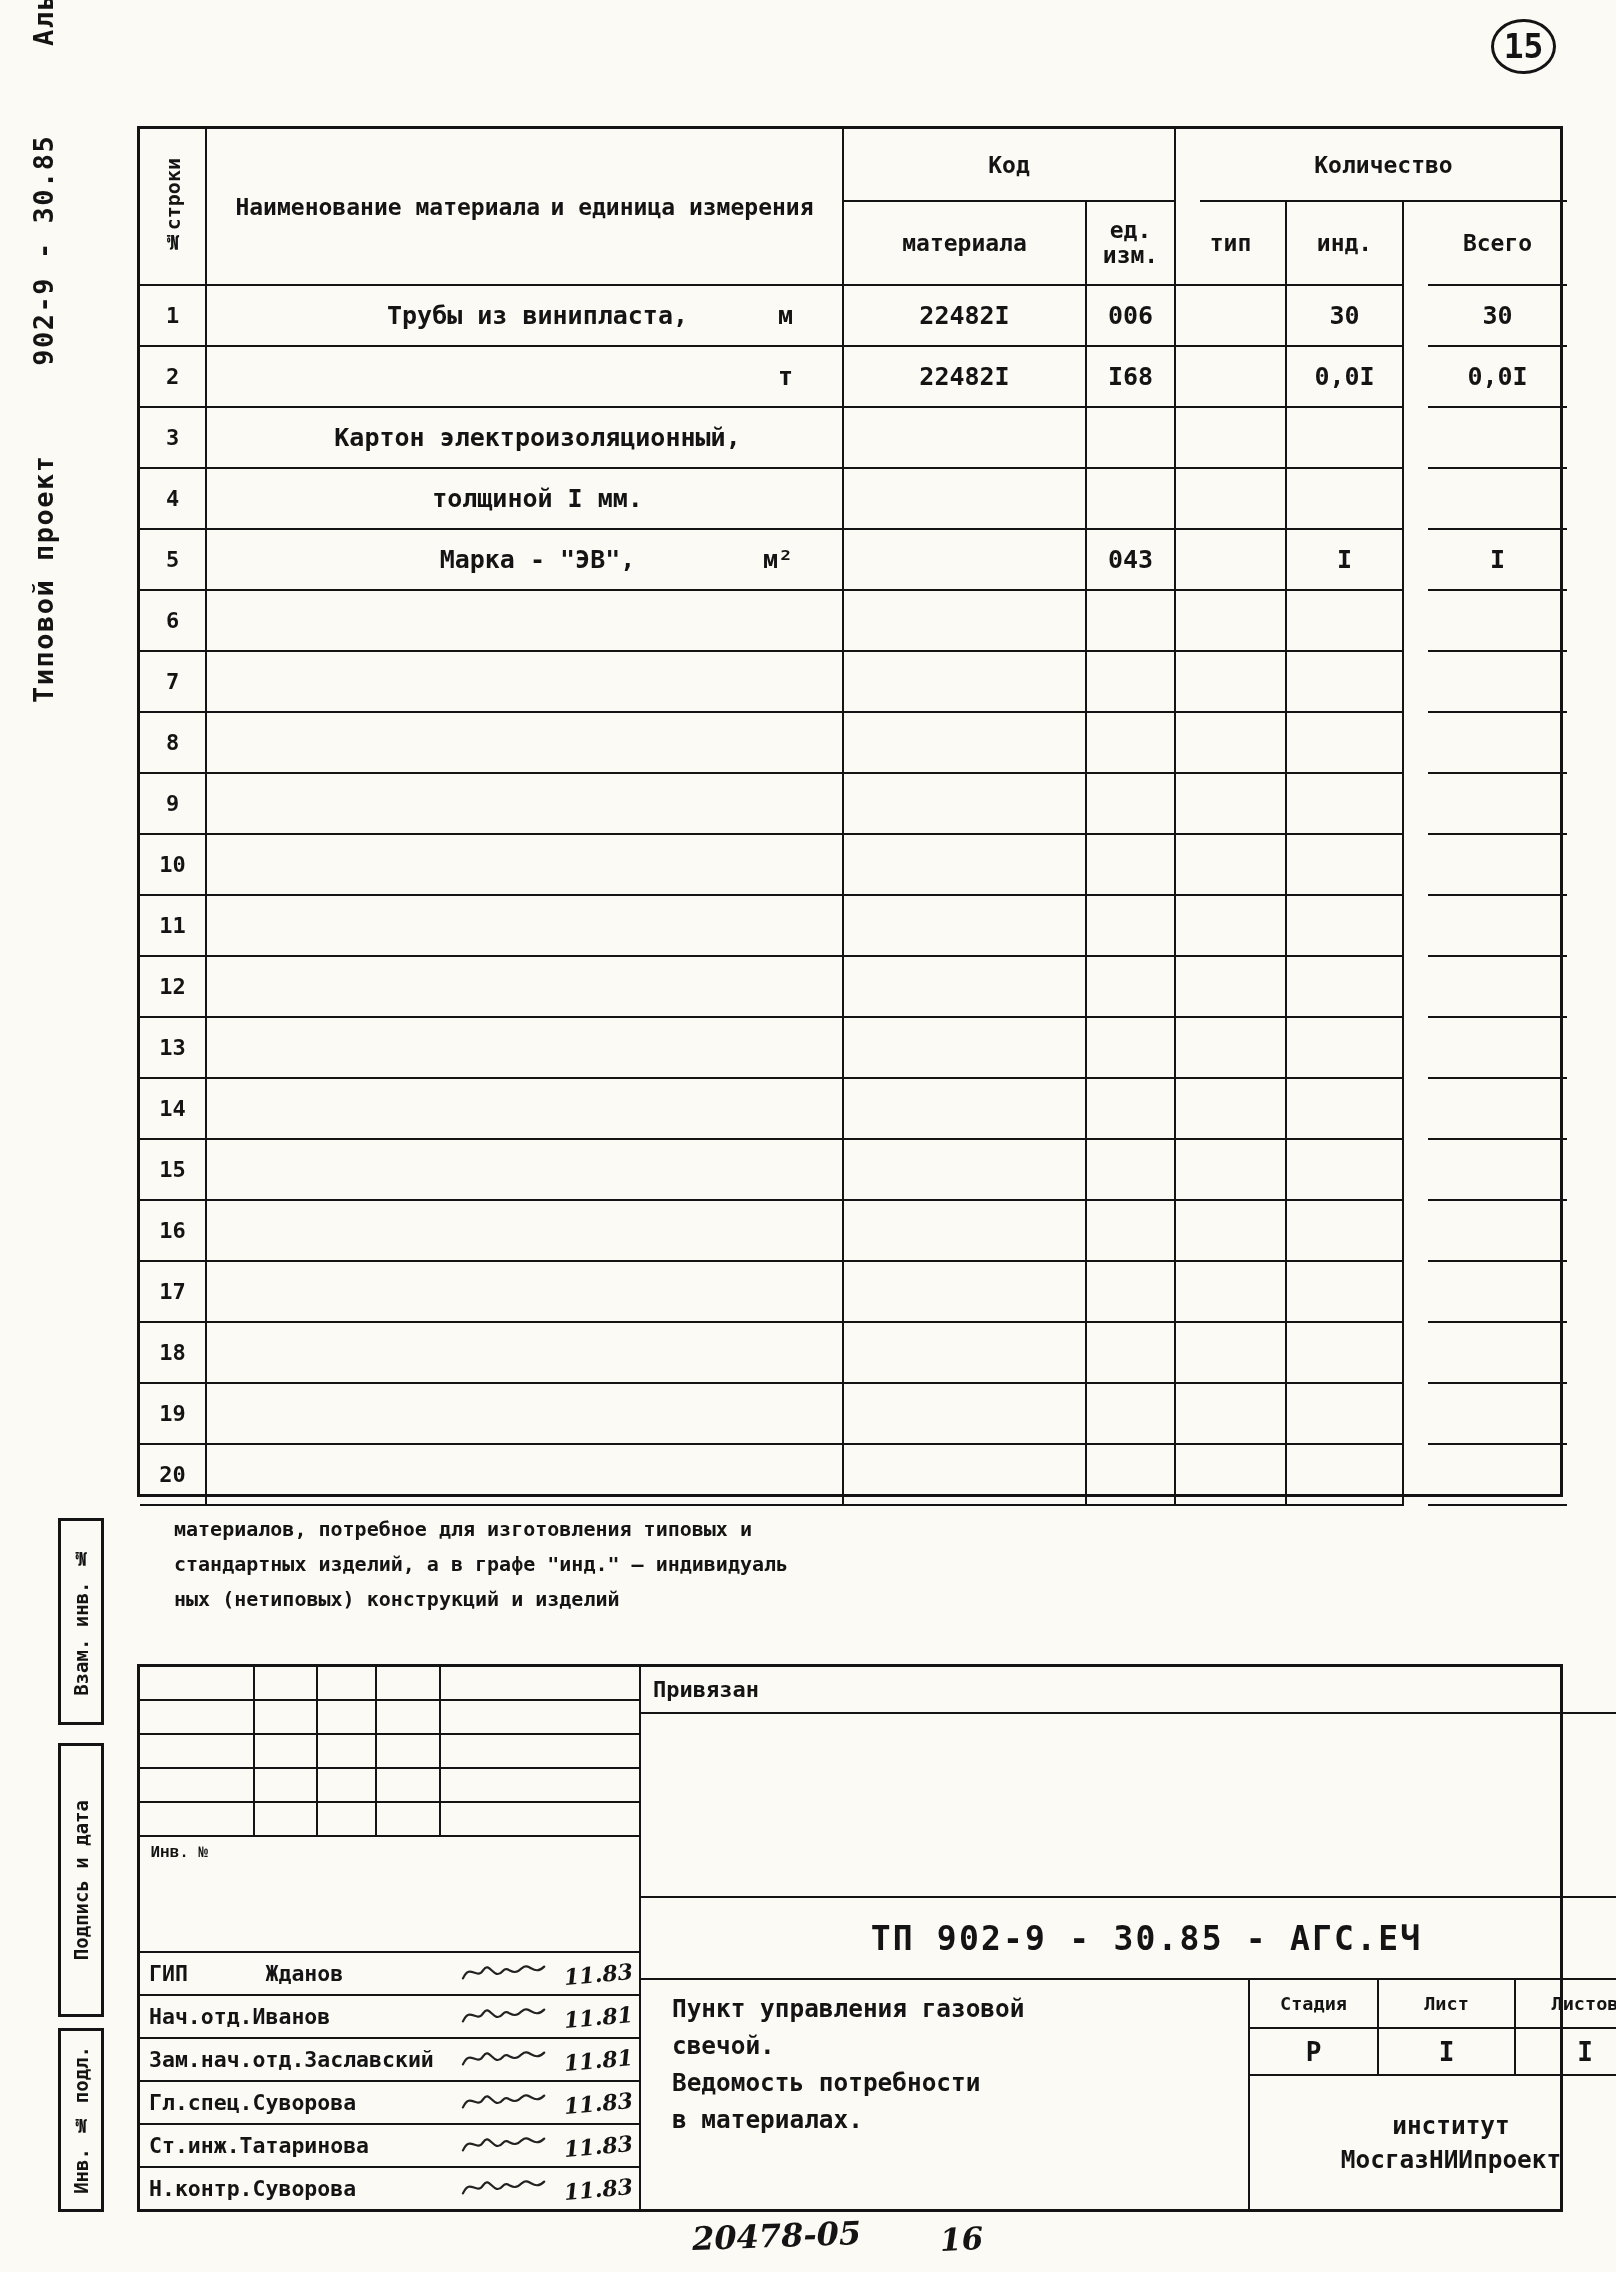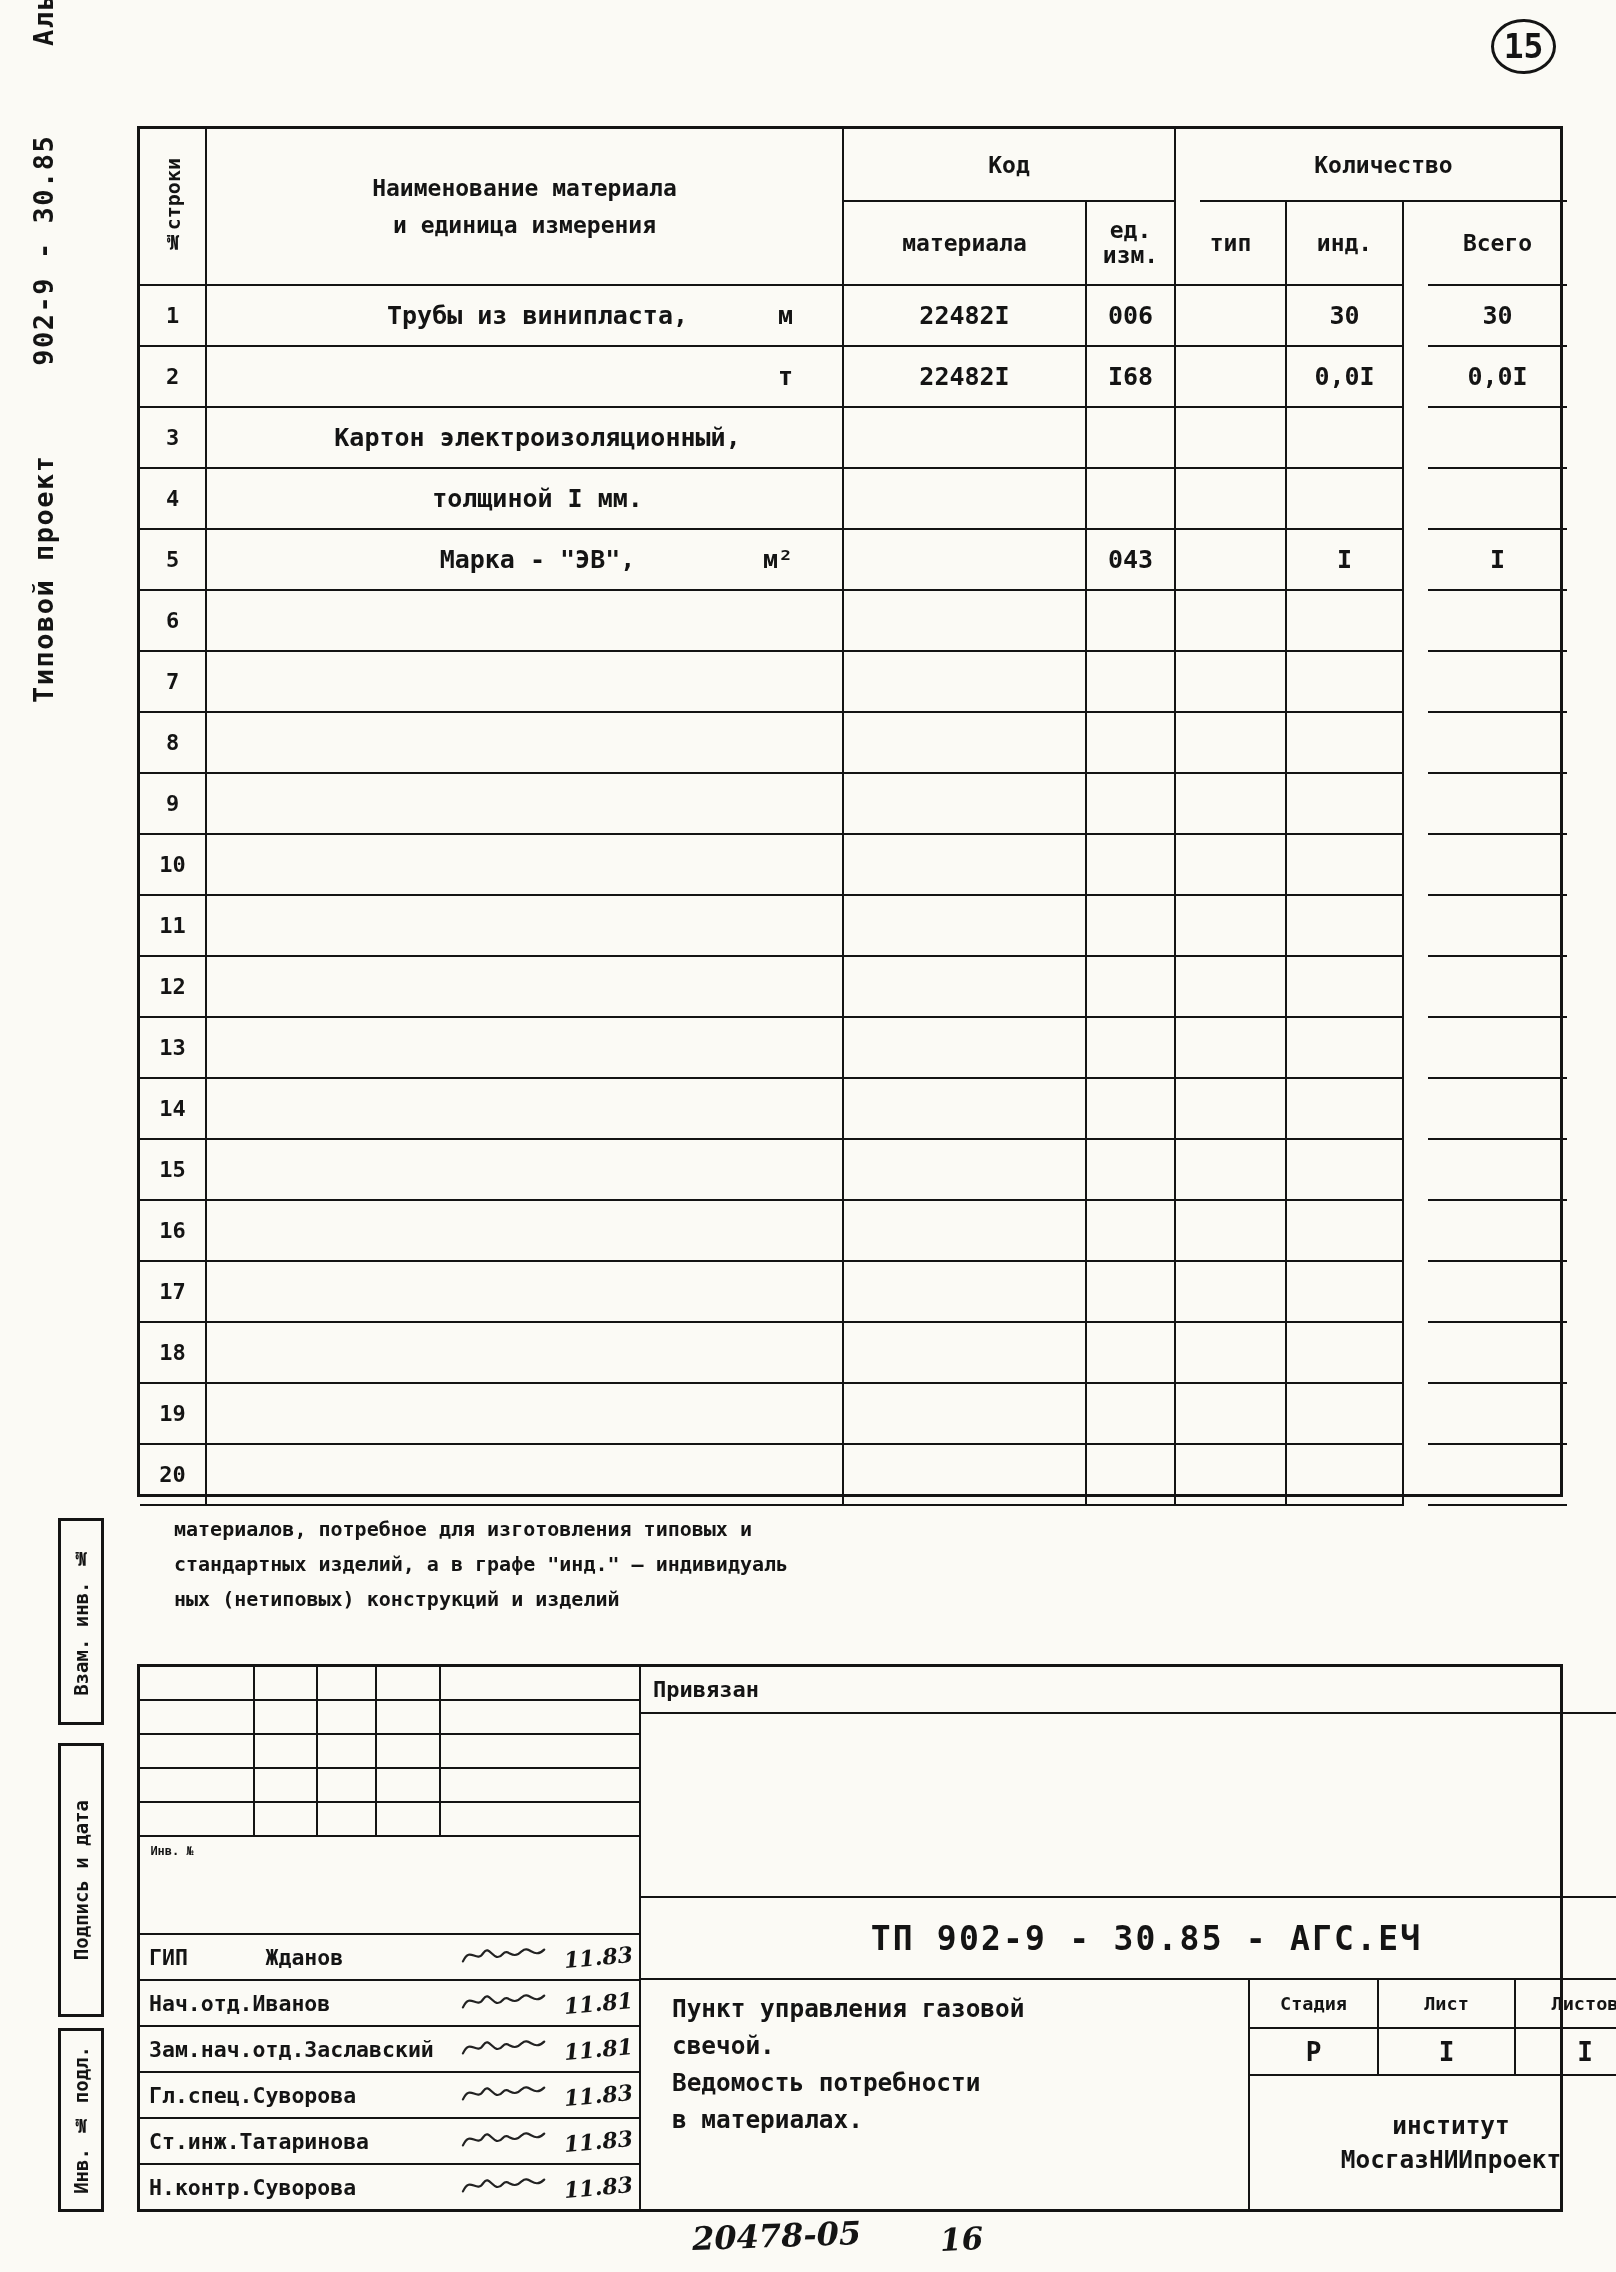--- a/index.html
+++ b/index.html
@@ -44,21 +44,21 @@
   }
   .materials-table > div{
     border-right:2.2px solid #141414;
     border-bottom:2.2px solid #141414;
     display:flex; align-items:center; justify-content:center;
   }
   .materials-table > .no-r{ border-right:none;margin-left:24px; }
   .hc{ font-size:23px; font-weight:bold; text-align:center; }
   .h-num{ grid-row:1/3; grid-column:1; }
   .h-num .vtext{ font-size:20px; }
-  .h-name{ grid-row:1/3; grid-column:2; flex-direction:column; gap:10.4px; }
+  .h-name{ grid-row:1/3; grid-column:2; gap:10.4px; }
   .h-code{ grid-row:1; grid-column:3/5; }
   .h-qty{ grid-row:1; grid-column:5/8; }
   .h-ed{ flex-direction:column; line-height:25px; }
   .cell{ font-size:25px; font-weight:bold; }
   .c-num{ font-size:22px; }
   .c-name{ justify-content:flex-end; padding-left:26px; position:relative; white-space:nowrap; }
   .c-name .unit{ position:absolute; right:49px; }
 
   
   .note{
@@ -85,22 +85,22 @@
     border:3.7px solid #141414; display:flex; background:#fbfaf5;
   }
   .tb-left{ width:501px; border-right:2.2px solid #141414; display:flex; flex-direction:column; }
   .change-grid{
     height:170px; display:grid;
     grid-template-columns:115px 63px 59px 64px 200px;
     grid-template-rows:repeat(5, 34px);
   }
   .cg-cell{ border-right:2.2px solid #141414; border-bottom:2.2px solid #141414; }
   .cg-cell.no-r{ border-right:none; }
-  .inv-row{ height:98px; border-bottom:2.2px solid #141414; padding:7.4px 0 0 10.4px;
-            font-size:12px; font-weight:bold; }
+  .inv-row{ height:116px; border-bottom:2.2px solid #141414; padding:7.4px 0 0 10.4px;
+            font-size:16px; font-weight:bold;font-family:Liberation Mono, monospace; }
   .sig-rows{ flex:1; display:flex; flex-direction:column; }
   .sig-row{ flex:1; display:flex; align-items:center; border-bottom:2.2px solid #141414;
             padding-left:9px; white-space:pre; overflow:visible; }
   .sig-row:last-child{ border-bottom:none; }
   .sig-label{ flex:0 0 311px; font-size:21.5px; font-weight:bold; }
   .sig-mark{ flex:0 0 104px; }
   .hand{ font-family:"DejaVu Serif", serif; font-style:italic; }
   .sig-date{ font-size:22px; font-weight:bold; transform:rotate(-5deg); }
 
   .tb-right{ flex:1; display:flex; flex-direction:column; }

